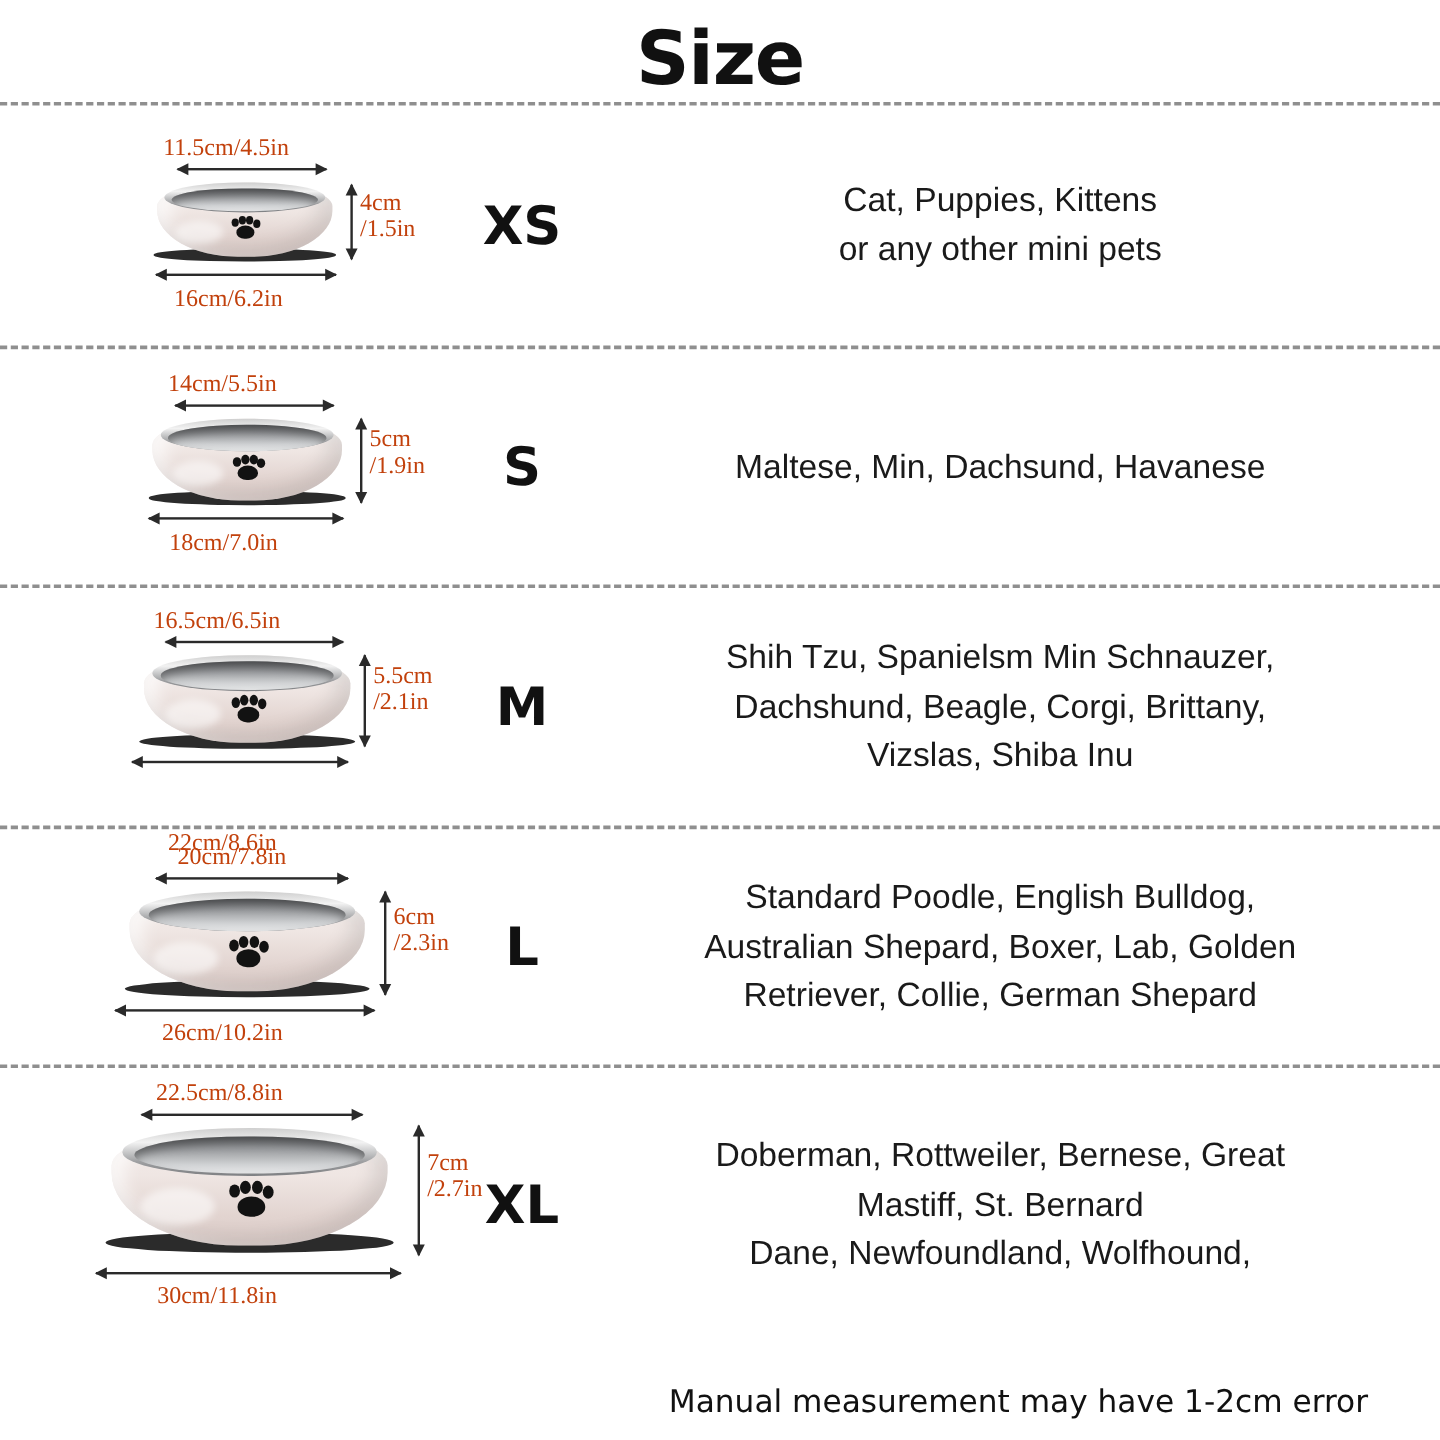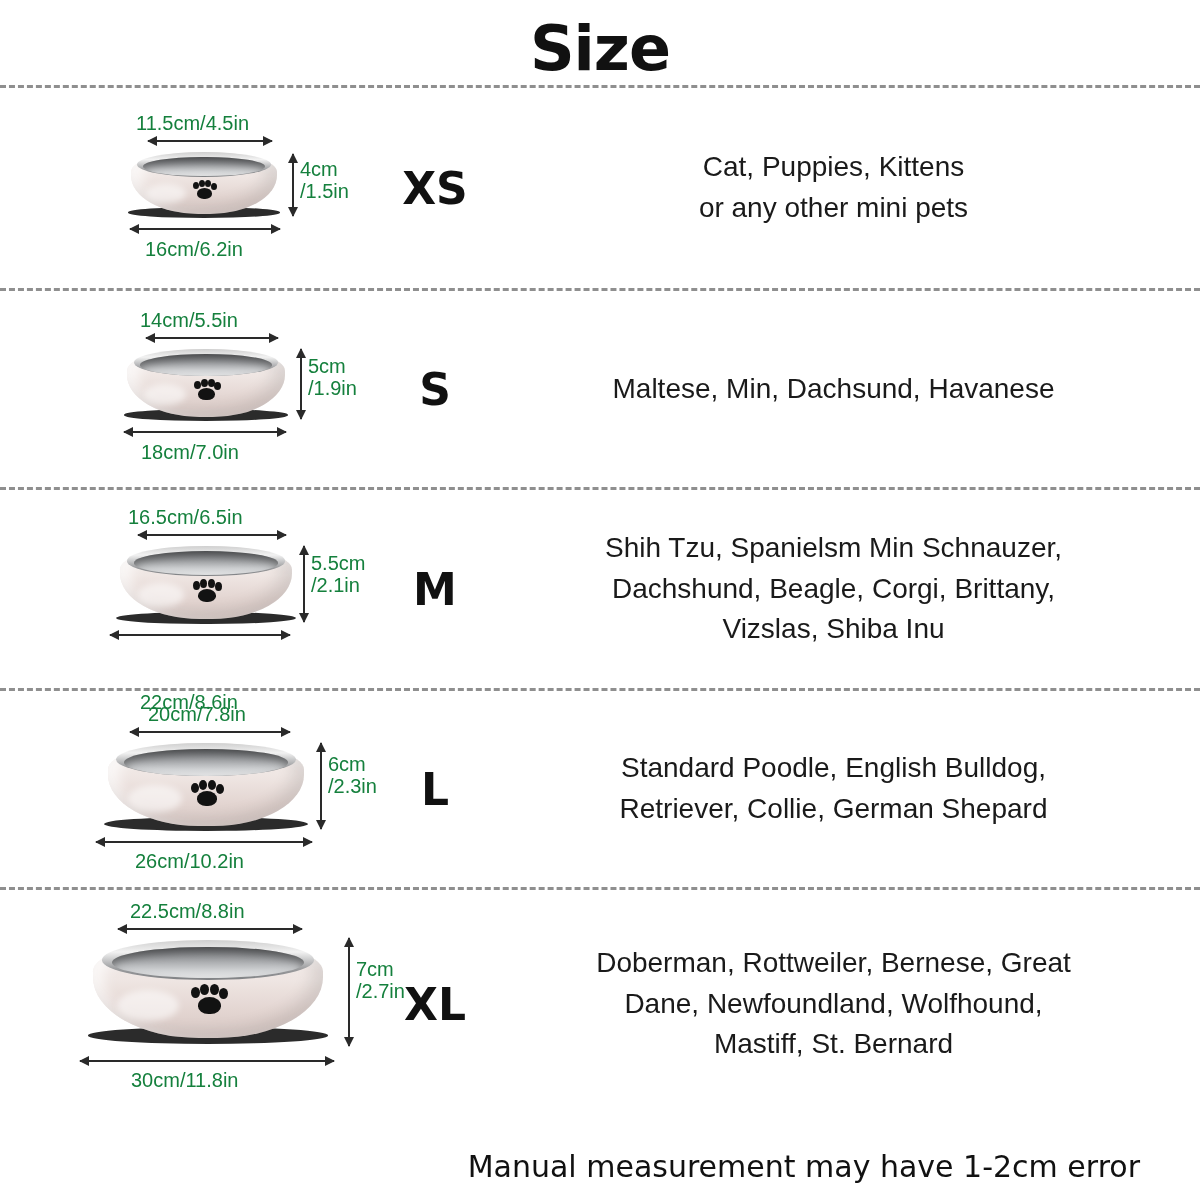--- a/index.html
+++ b/index.html
@@ -153,31 +153,31 @@
     width: 0; height: 0;
     border-left: 5px solid transparent;
     border-right: 5px solid transparent;
   }
   .dim-v::before { top: -1px; border-bottom: 10px solid #2a2a2a; }
   .dim-v::after  { bottom: -1px; border-top: 10px solid #2a2a2a; }
 
   .dim-label {
     position: absolute;
     font-size: 20px;
-    color: #15803d;
+    color: #c2410c;
     white-space: nowrap;
-    font-family: Liberation Sans, sans-serif;
+    font-family: Liberation Serif, serif;
   }
   .dim-label.v { font-size: 20px; line-height: 1.1; }
 
   .footnote {
     position: absolute;
     right: 60px;
     bottom: 16px;
-    font-size: 30px;
+    font-size: 26px;
     color: #111;
     font-family: "DejaVu Sans", sans-serif;
   }
 </style>
 </head>
 <body>
 
 <div class="page">
 
   <div class="title">Size</div>
@@ -323,20 +323,21 @@
         <span>6cm</span><br>
         <span>/2.3in</span>
       </div>
 
       <div class="dim-h" style="left:96px; top:150px; width:216px;"></div>
       <div class="dim-label" style="left:135px; top:159px;">26cm/10.2in</div>
     </div>
     <div class="sizelabel">L</div>
     <div class="desc">
       <span class="line">Standard Poodle, English Bulldog,</span>
+      <span class="line">Australian Shepard, Boxer, Lab, Golden</span>
       <span class="line">Retriever, Collie, German Shepard</span>
     </div>
   </div>
 
   <div class="divider"></div>
 
   <div class="row xl">
     <div class="figure">
       <div class="bowl" style="left:88px; top:50px; width:240px; height:104px;">
         <div class="base"></div>
@@ -361,20 +362,20 @@
         <span>7cm</span><br>
         <span>/2.7in</span>
       </div>
 
       <div class="dim-h" style="left:80px; top:170px; width:254px;"></div>
       <div class="dim-label" style="left:131px; top:179px;">30cm/11.8in</div>
     </div>
     <div class="sizelabel xl">XL</div>
     <div class="desc">
       <span class="line">Doberman, Rottweiler, Bernese, Great</span>
+      <span class="line">Mastiff, St. Bernard</span>
       <span class="line">Dane, Newfoundland, Wolfhound,</span>
-      <span class="line">Mastiff, St. Bernard</span>
     </div>
   </div>
 
   <div class="footnote">Manual measurement may have 1-2cm error</div>
 
 </div>
 
 </body></html>

